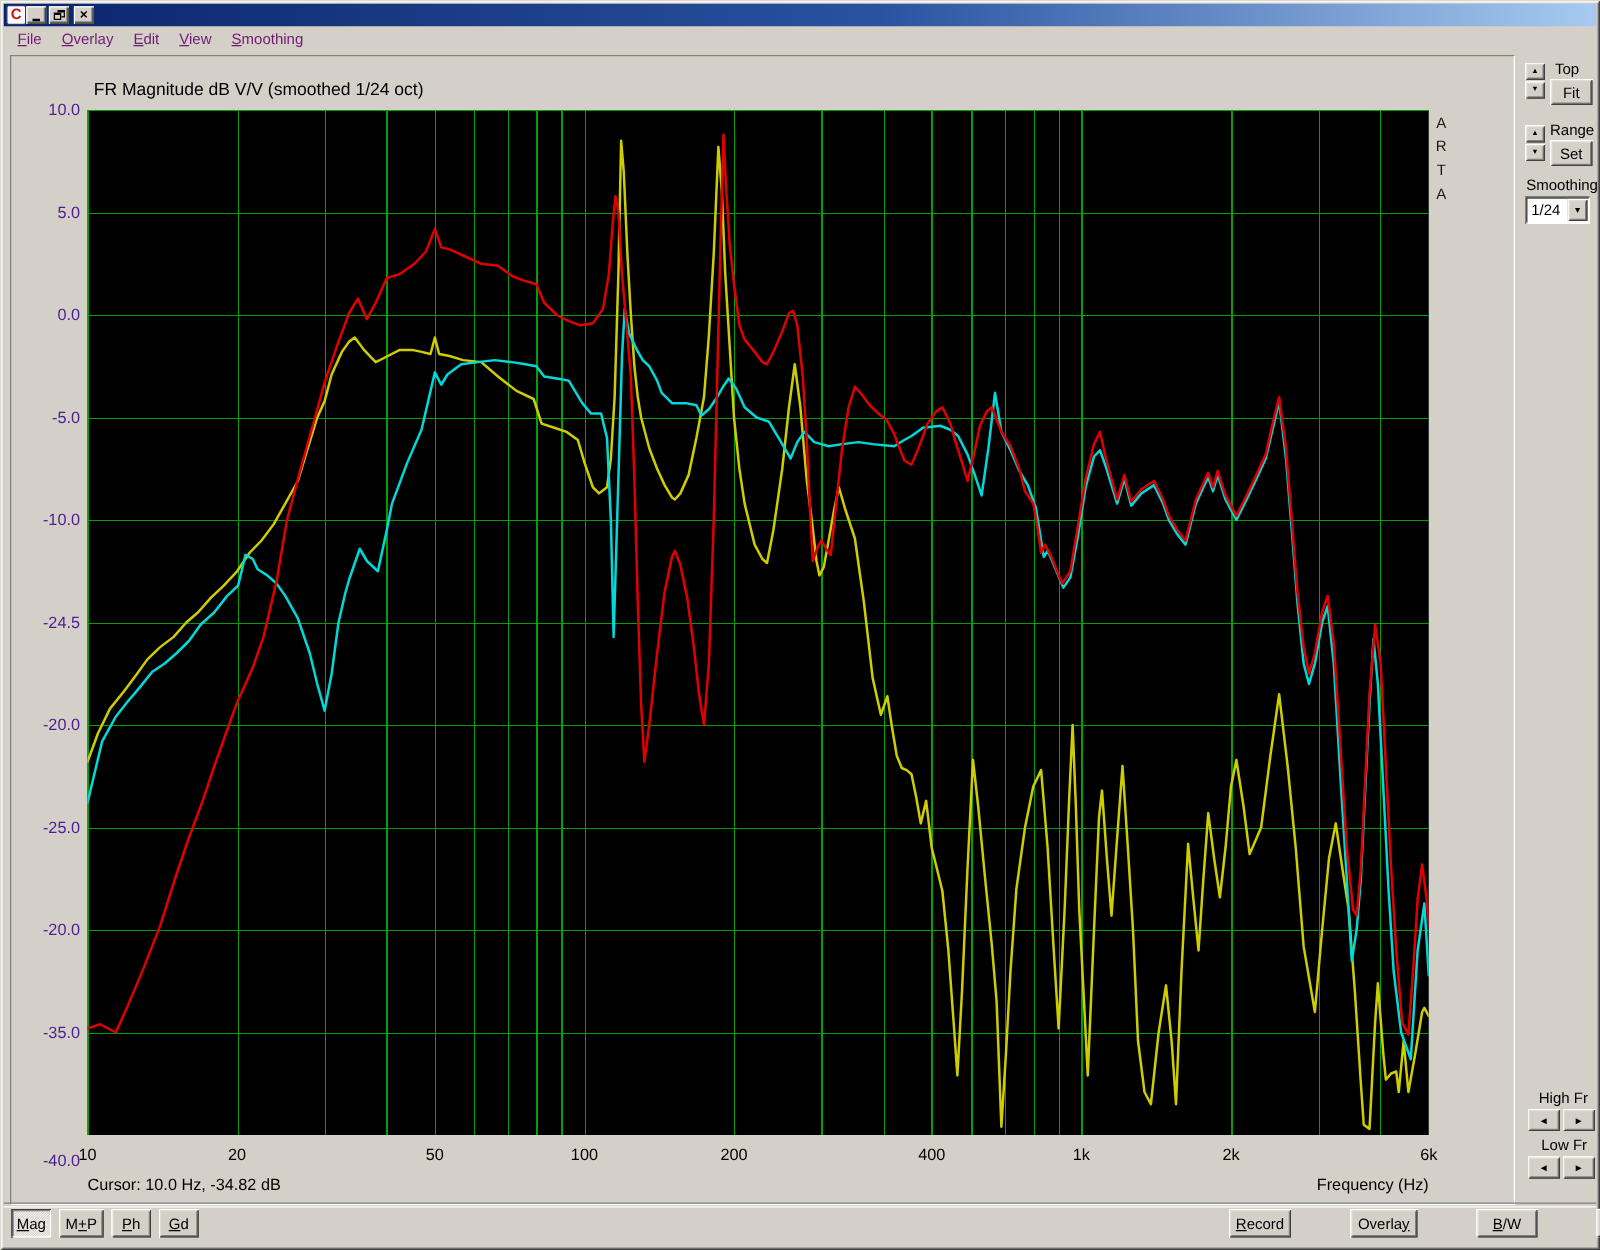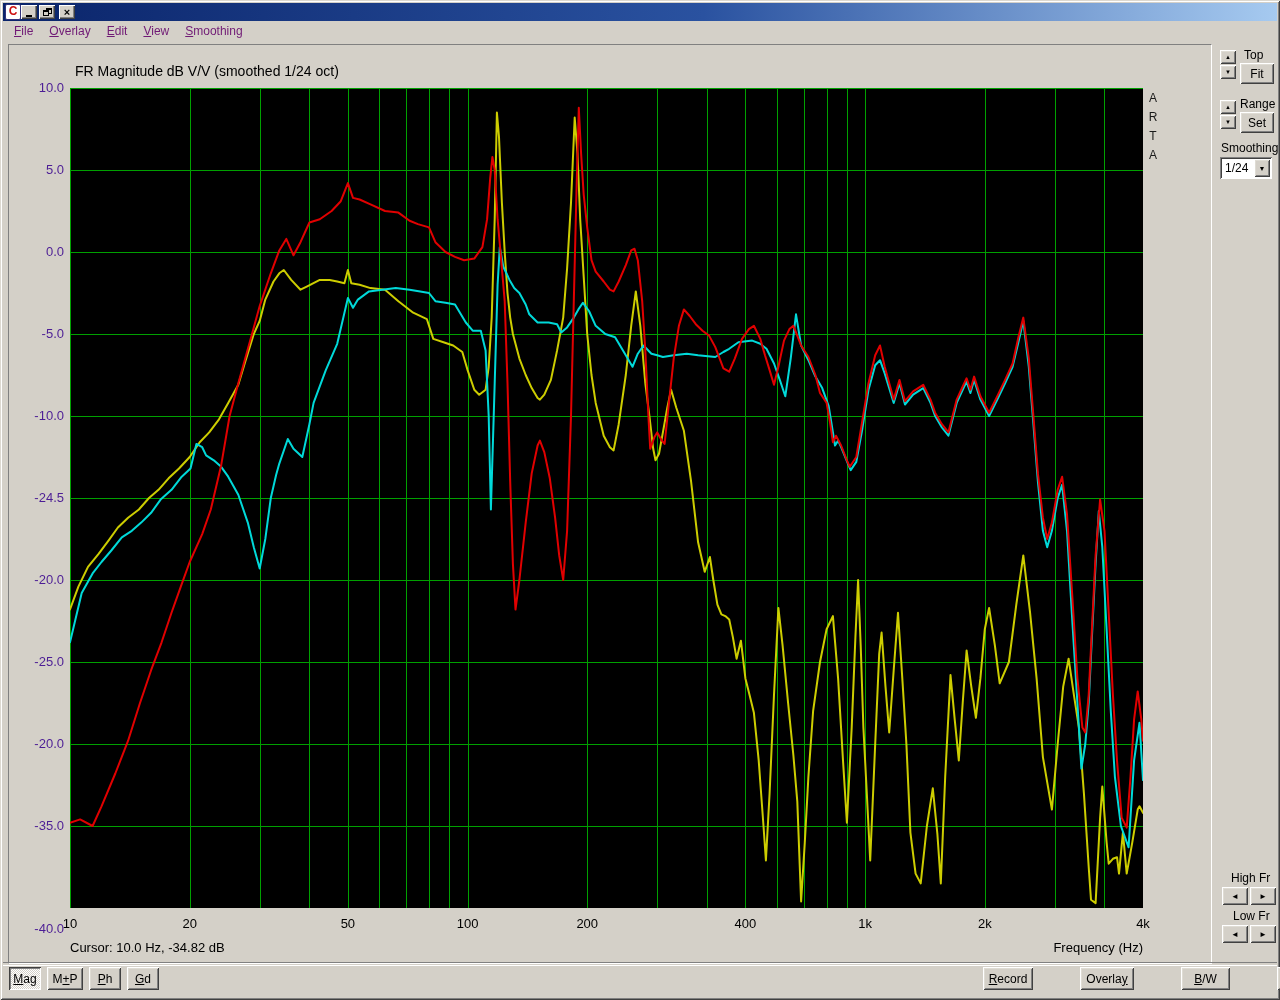--- a/index.html
+++ b/index.html
@@ -172,21 +172,21 @@
   </div>
 <div id="xlabels">
     <div class="xlab" style="left: 70px;">10</div>
     <div class="xlab" style="left: 189.677px;">20</div>
     <div class="xlab" style="left: 347.882px;">50</div>
     <div class="xlab" style="left: 467.559px;">100</div>
     <div class="xlab" style="left: 587.236px;">200</div>
     <div class="xlab" style="left: 745.441px;">400</div>
     <div class="xlab" style="left: 865.118px;">1k</div>
     <div class="xlab" style="left: 984.795px;">2k</div>
-    <div class="xlab" style="left: 1143px;">4k</div>
+    <div class="xlab" style="left: 1143px;">6k</div>
   </div>
 <div class="abs arta" id="arta">
     <div>A</div>
     <div>R</div>
     <div>T</div>
     <div>A</div>
   </div>
 
 <div class="abs cursor-text">Cursor: 10.0 Hz, -34.82 dB</div>
 <div class="abs freq-label">Frequency (Hz)</div>

